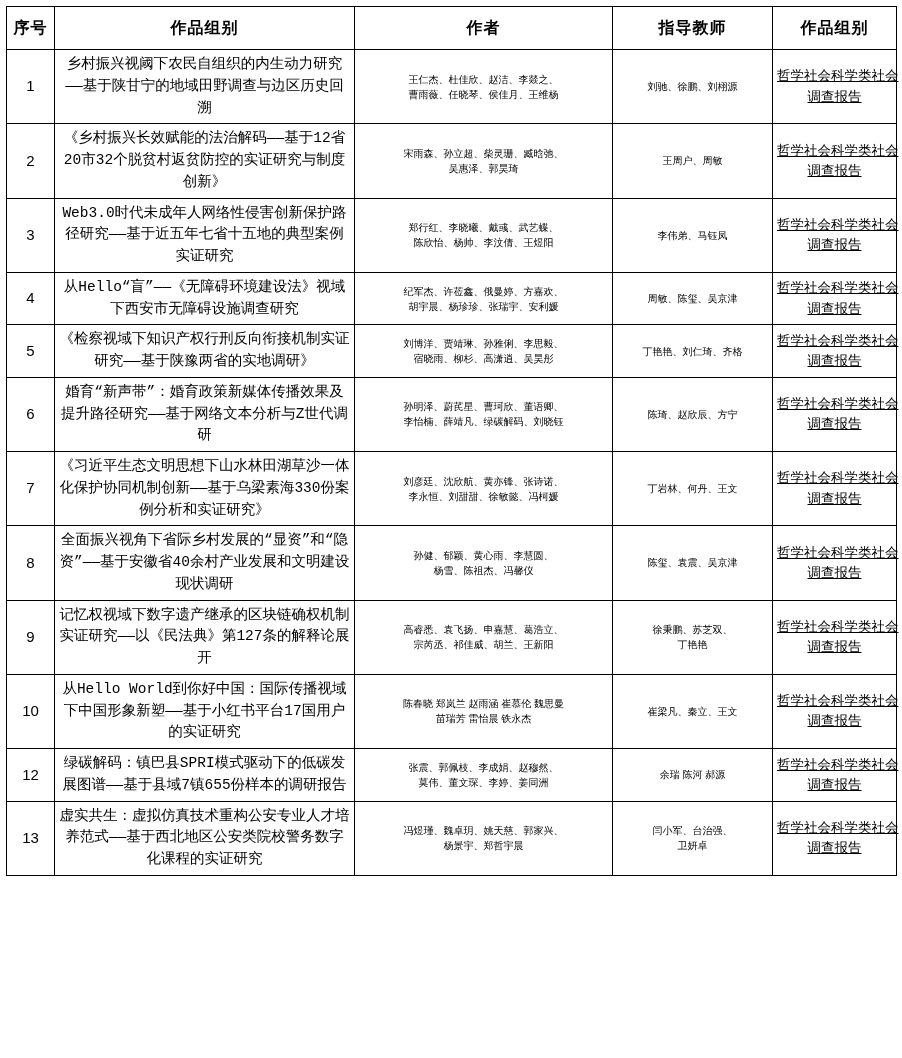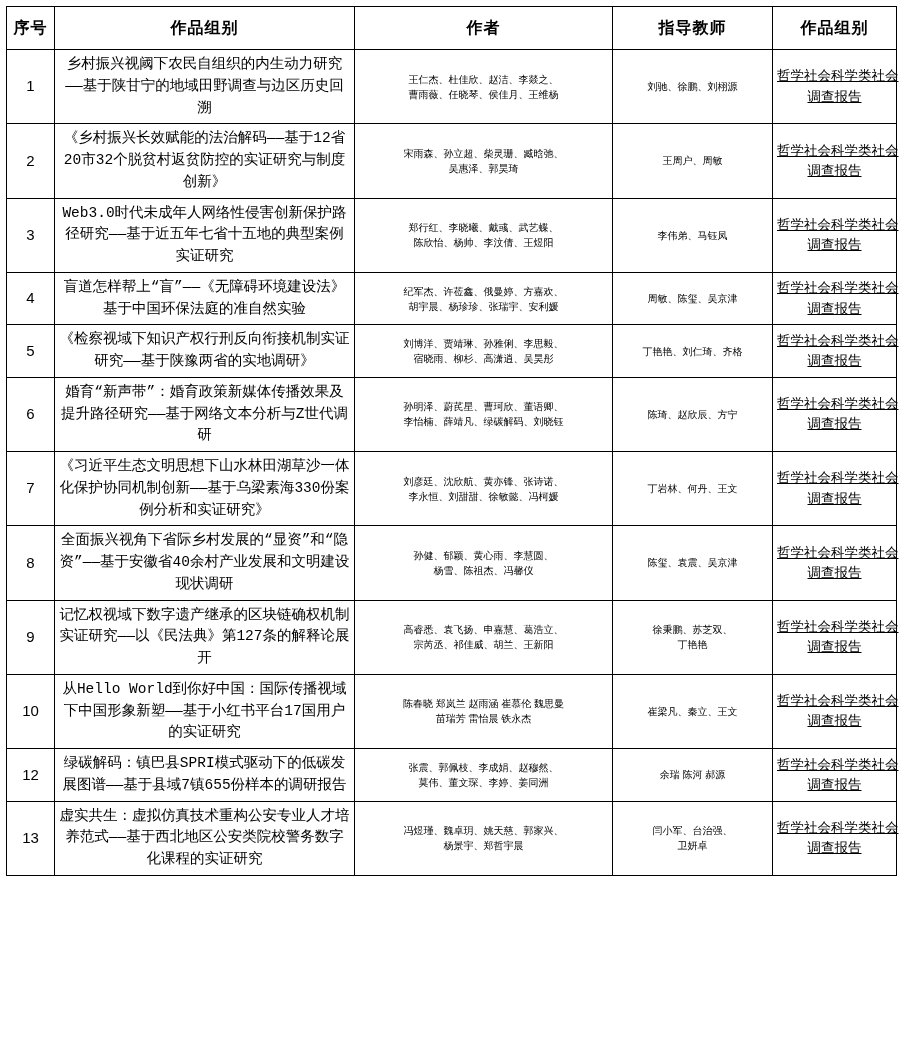--- a/index.html
+++ b/index.html
@@ -131,21 +131,21 @@
           <td class="advisors">
             <span class="cellline">李伟弟、马钰凤</span>
           </td>
           <td class="category">
             <span class="cellline nowrapline">哲学社会科学类社会</span>
             <span class="cellline nowrapline">调查报告</span>
           </td>
         </tr>
         <tr>
           <td class="idx">4</td>
-          <td class="title">盲道怎样帮上“盲”——《无障碍环境建设法》基于中国环保法庭的准自然实验</td>
+          <td class="title">从Hello“盲”——《无障碍环境建设法》视域下西安市无障碍设施调查研究</td>
           <td class="authors">
             <span class="cellline">纪军杰、许莅鑫、俄曼婷、方嘉欢、</span>
             <span class="cellline">胡宇晨、杨珍珍、张瑞宇、安利媛</span>
           </td>
           <td class="advisors">
             <span class="cellline">周敏、陈玺、吴京津</span>
           </td>
           <td class="category">
             <span class="cellline nowrapline">哲学社会科学类社会</span>
             <span class="cellline nowrapline">调查报告</span>

